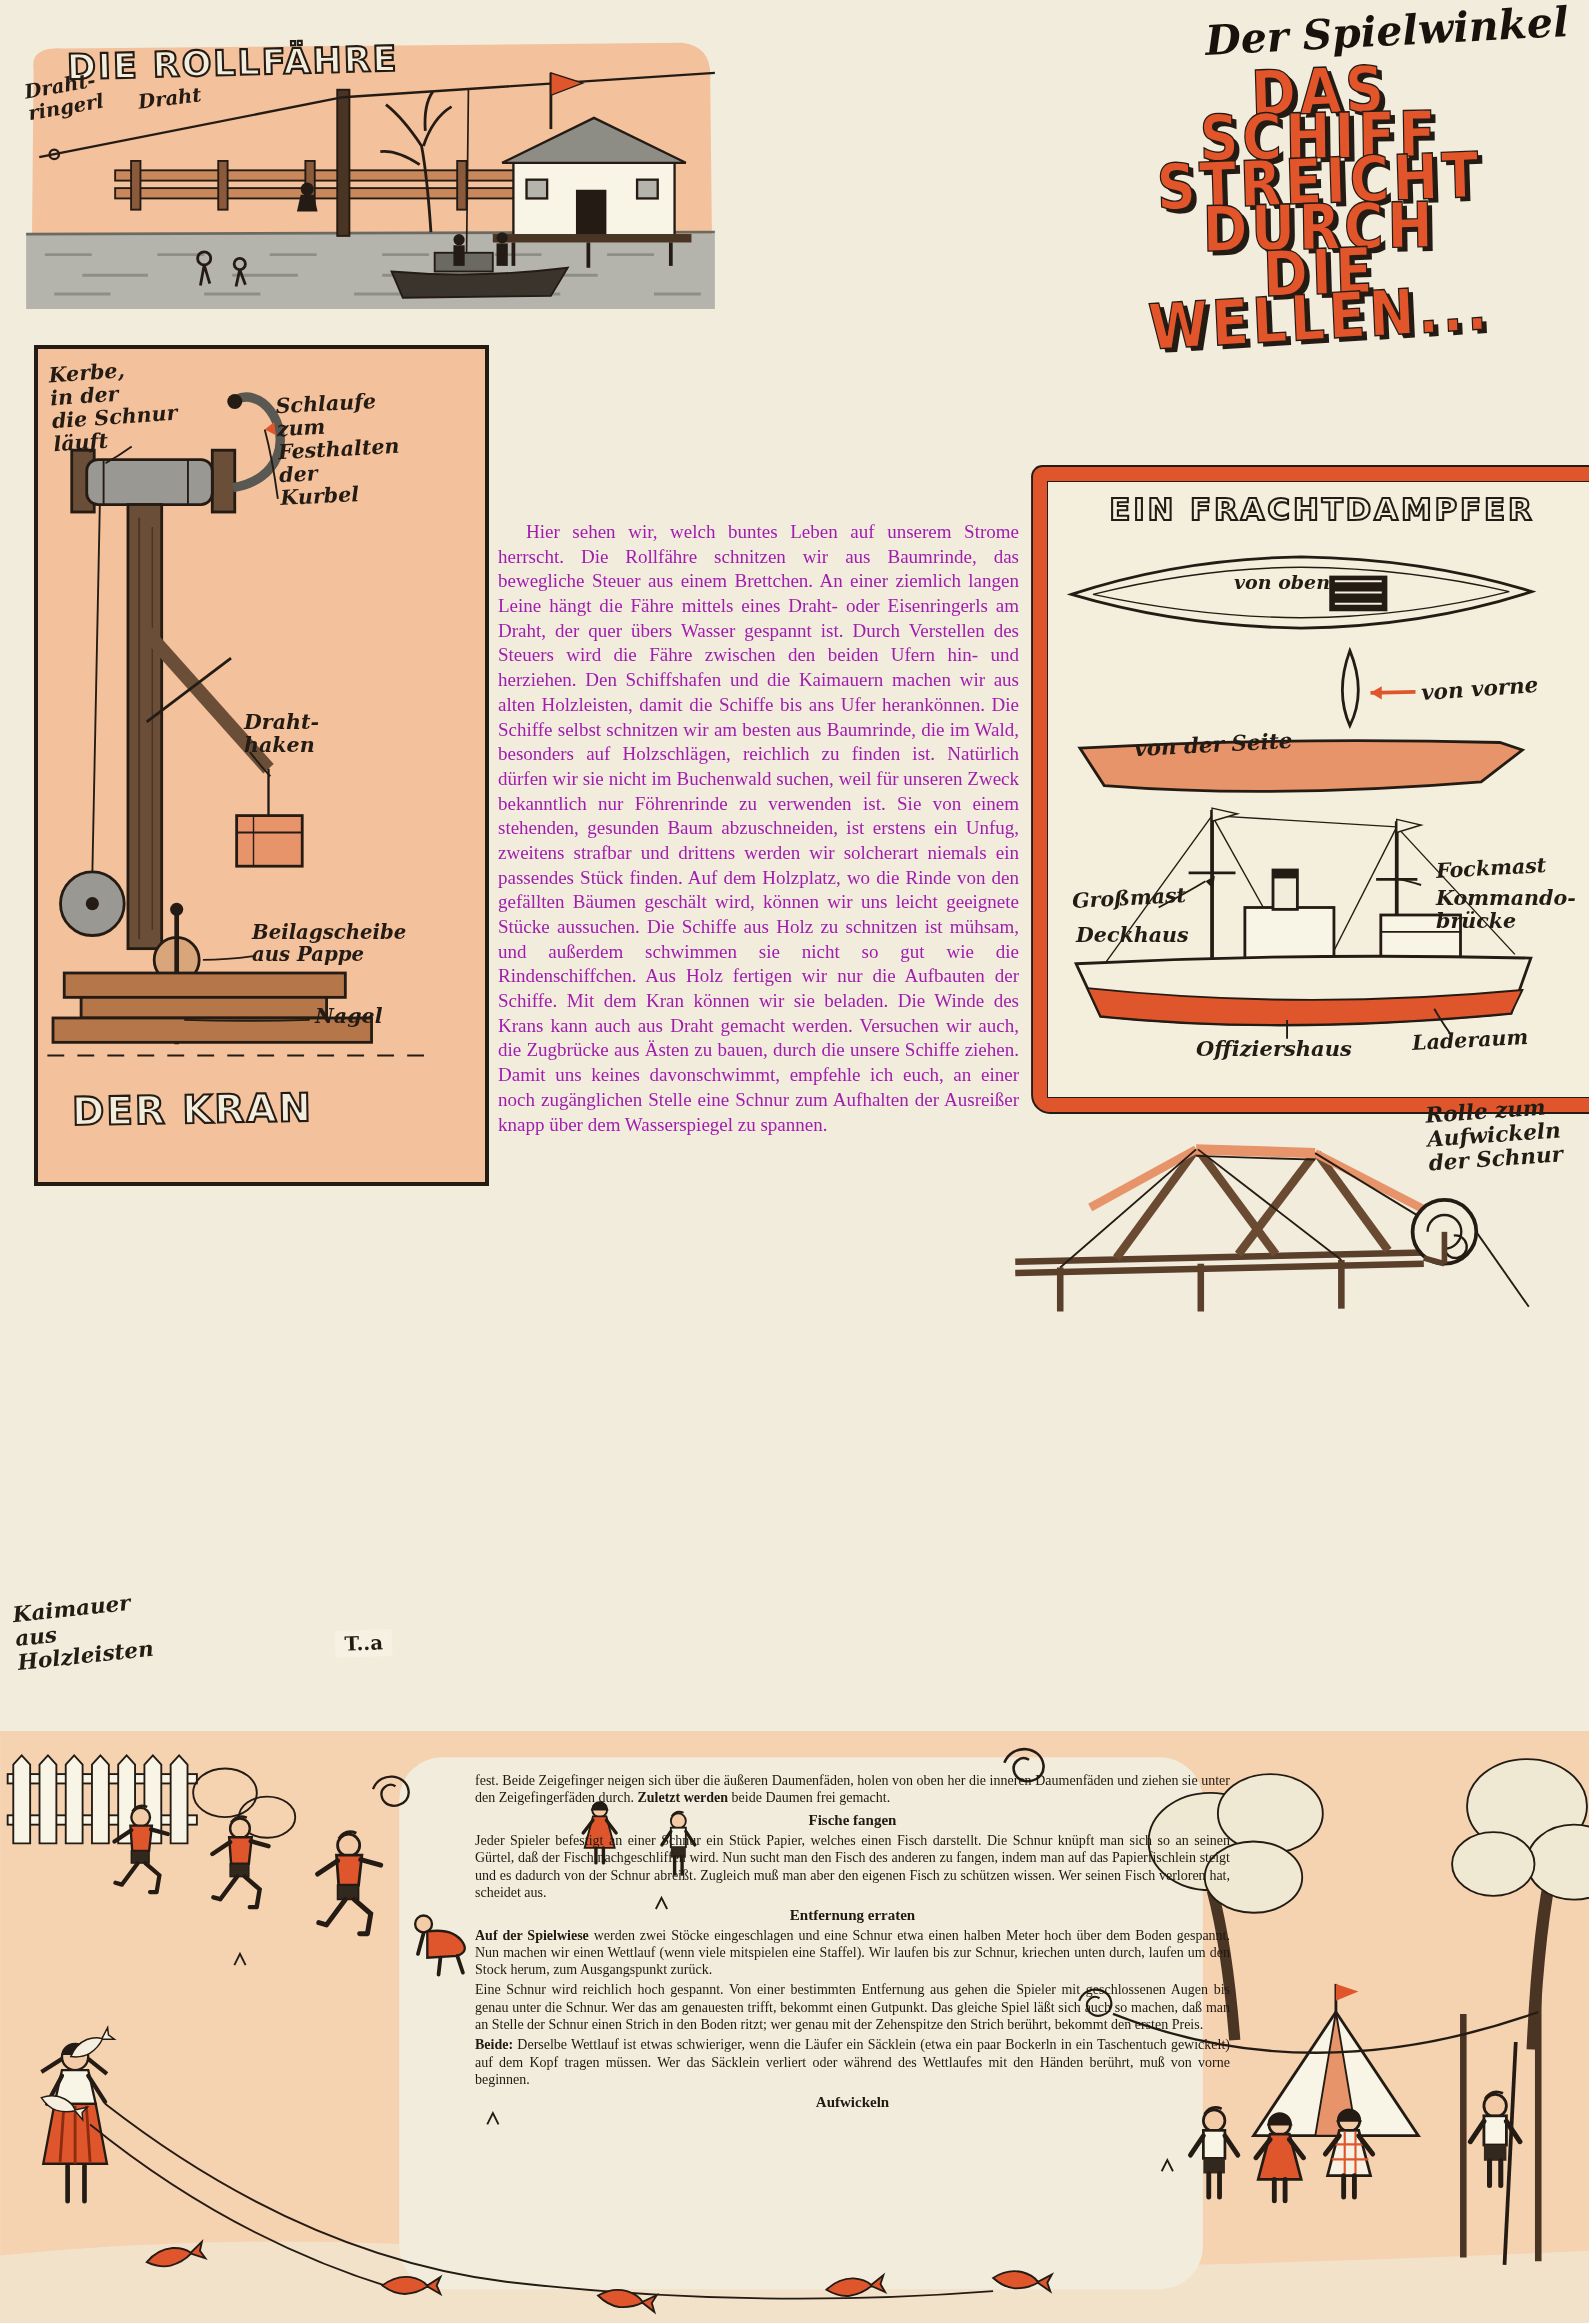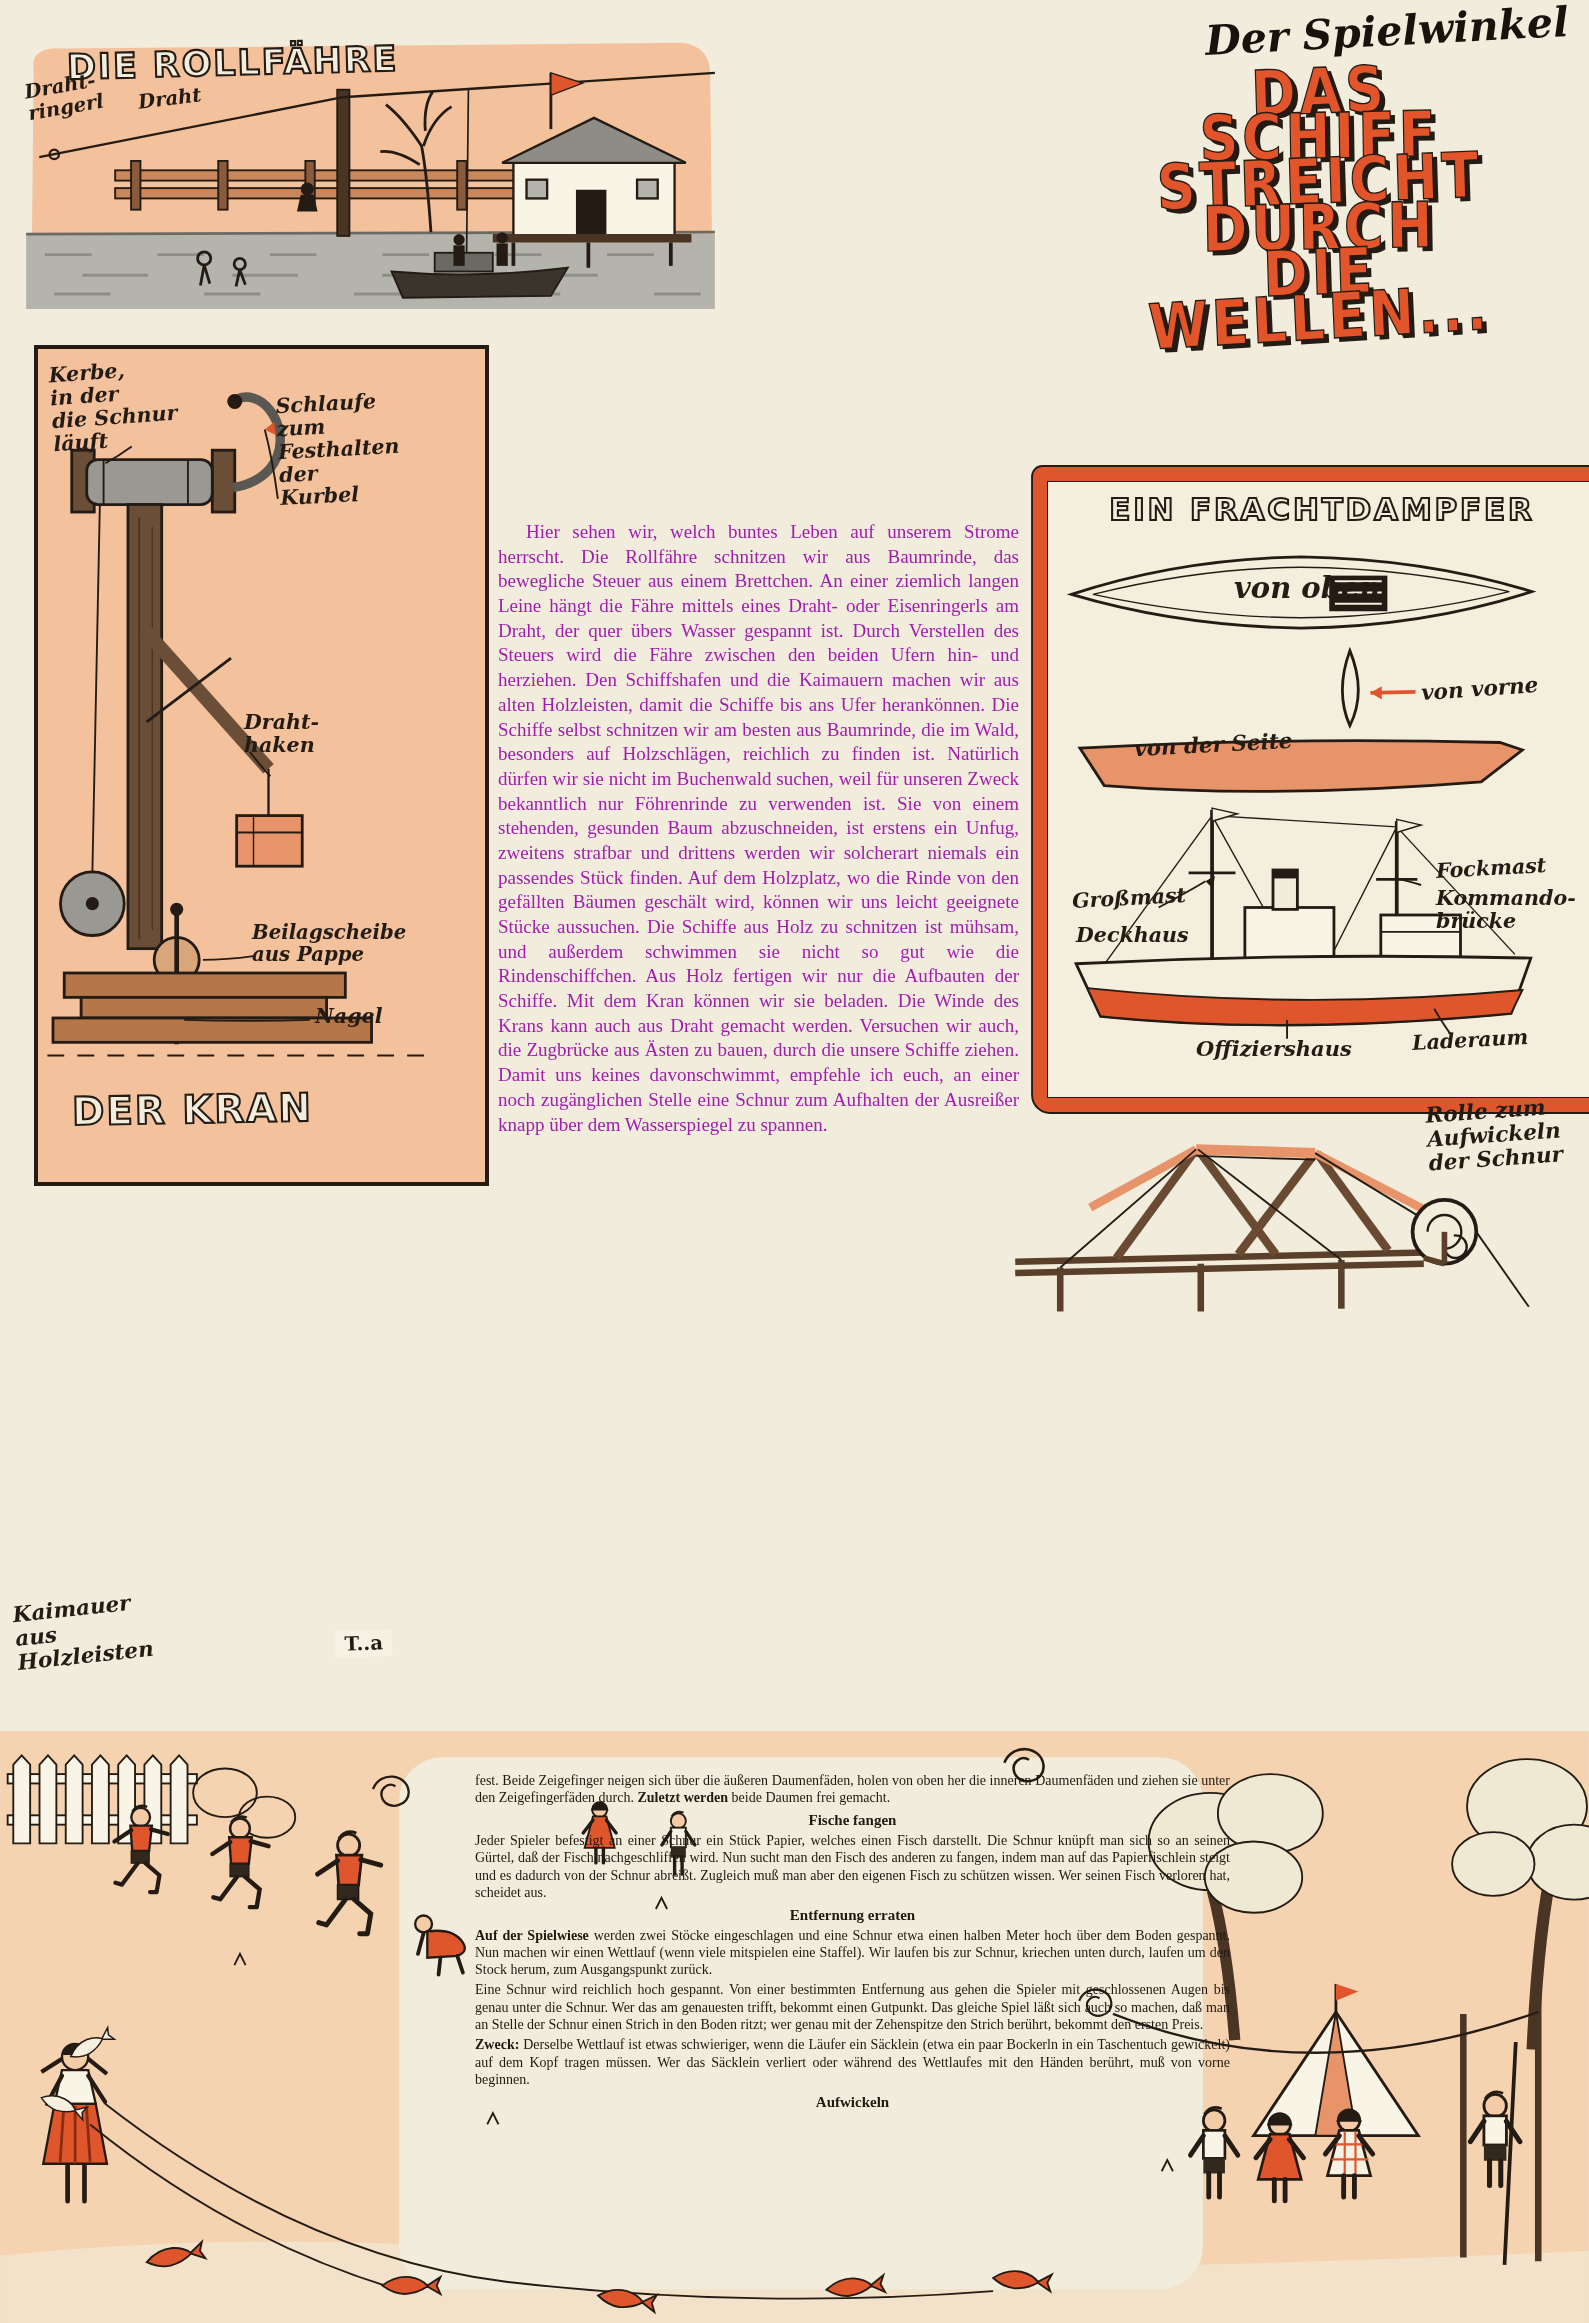--- a/index.html
+++ b/index.html
@@ -242,21 +242,21 @@
         <path d="M42,478 Q270,502 506,480 L494,505 Q250,528 56,508 Z" fill="#e0562c" stroke="#241c14" stroke-width="2"></path>
 
         <g stroke="#241c14" stroke-width="2" fill="none">
           <path d="M118,392 q30,-16 50,-28"></path>
           <path d="M398,368 q-14,-4 -22,-6"></path>
           <path d="M255,532 q0,-10 0,-20"></path>
           <path d="M430,528 q-10,-14 -18,-28"></path>
         </g>
         <polygon points="168,364 178,358 176,372" fill="#241c14"></polygon>
       </svg>
-      <div class="abs hand" style="left:186px; top:90px; font-size:29px;">von oben</div>
+      <div class="abs hand" style="left:186px; top:90px; font-size:19px;">von oben</div>
       <div class="abs hand" style="left:373px; top:195px; font-size:21.5px; transform:rotate(-4deg);">von vorne</div>
       <div class="abs hand" style="left:86px; top:251px; font-size:21.5px; transform:rotate(-3deg);">von der Seite</div>
       <div class="abs hand" style="left:24px; top:405px; font-size:20.6px; transform:rotate(-3deg);">Großmast</div>
       <div class="abs hand" style="left:28px; top:442px; font-size:20.6px;">Deckhaus</div>
       <div class="abs hand" style="left:388px; top:375px; font-size:20.6px; transform:rotate(-3deg);">Fockmast</div>
       <div class="abs hand" style="left:388px; top:405px; font-size:20.6px;">Kommando-
 brücke</div>
       <div class="abs hand" style="left:148px; top:555px; font-size:21px;">Offiziershaus</div>
       <div class="abs hand" style="left:364px; top:547px; font-size:20.6px; transform:rotate(-3deg);">Laderaum</div>
     </div>
@@ -610,19 +610,19 @@
       </g>
     </svg>
 
     <div class="abs games-text z3" style="left:435px; top:41px; width:755px;">
       <p><span>fest. Beide Zeigefinger neigen sich über die äußeren Daumenfäden, holen von oben her die inneren Daumenfäden und ziehen sie unter den Zeigefingerfäden durch. </span><b>Zuletzt werden</b><span> beide Daumen frei gemacht.</span></p>
       <div class="g-head">Fische fangen</div>
       <p>Jeder Spieler befestigt an einer Schnur ein Stück Papier, welches einen Fisch darstellt. Die Schnur knüpft man sich so an seinen Gürtel, daß der Fisch nachgeschliffen wird. Nun sucht man den Fisch des anderen zu fangen, indem man auf das Papierfischlein steigt und es dadurch von der Schnur abreißt. Zugleich muß man aber den eigenen Fisch zu schützen wissen. Wer seinen Fisch verloren hat, scheidet aus.</p>
       <div class="g-head">Entfernung erraten</div>
       <p><b>Auf der Spielwiese</b><span> werden zwei Stöcke eingeschlagen und eine Schnur etwa einen halben Meter hoch über dem Boden gespannt. Nun machen wir einen Wettlauf (wenn viele mitspielen eine Staffel). Wir laufen bis zur Schnur, kriechen unten durch, laufen um den Stock herum, zum Ausgangspunkt zurück.</span></p>
       <p>Eine Schnur wird reichlich hoch gespannt. Von einer bestimmten Entfernung aus gehen die Spieler mit geschlossenen Augen bis genau unter die Schnur. Wer das am genauesten trifft, bekommt einen Gutpunkt. Das gleiche Spiel läßt sich auch so machen, daß man an Stelle der Schnur einen Strich in den Boden ritzt; wer genau mit der Zehenspitze den Strich berührt, bekommt den ersten Preis.</p>
-      <p><b>Zweck:</b><span> Derselbe Wettlauf ist etwas schwieriger, wenn die Läufer ein Säcklein (etwa ein paar Bockerln in ein Taschentuch gewickelt) auf dem Kopf tragen müssen. Wer das Säcklein verliert oder während des Wettlaufes mit den Händen berührt, muß von vorne beginnen.</span></p>
+      <p><b>Beide:</b><span> Derselbe Wettlauf ist etwas schwieriger, wenn die Läufer ein Säcklein (etwa ein paar Bockerln in ein Taschentuch gewickelt) auf dem Kopf tragen müssen. Wer das Säcklein verliert oder während des Wettlaufes mit den Händen berührt, muß von vorne beginnen.</span></p>
       <div class="g-head">Aufwickeln</div>
     </div>
   </div>
 
 </div>
 
 
 </body></html>

